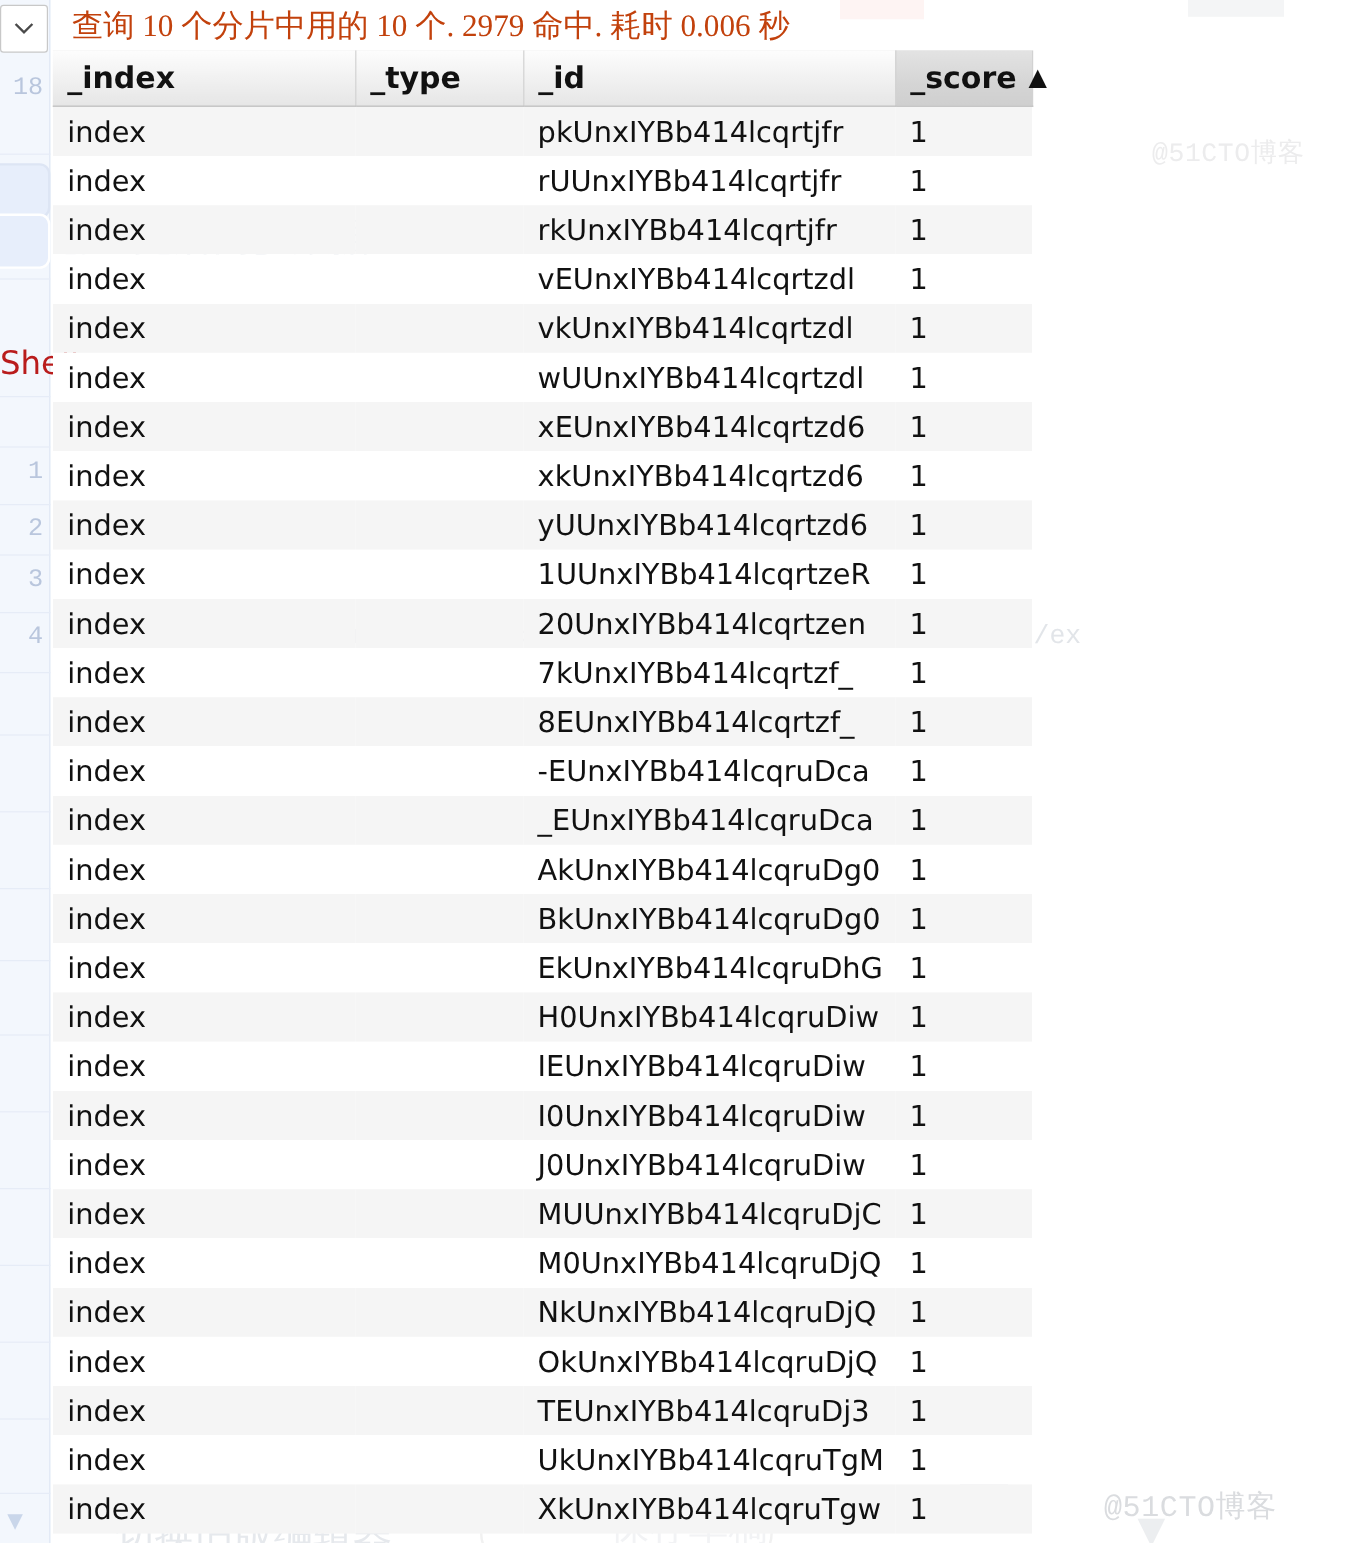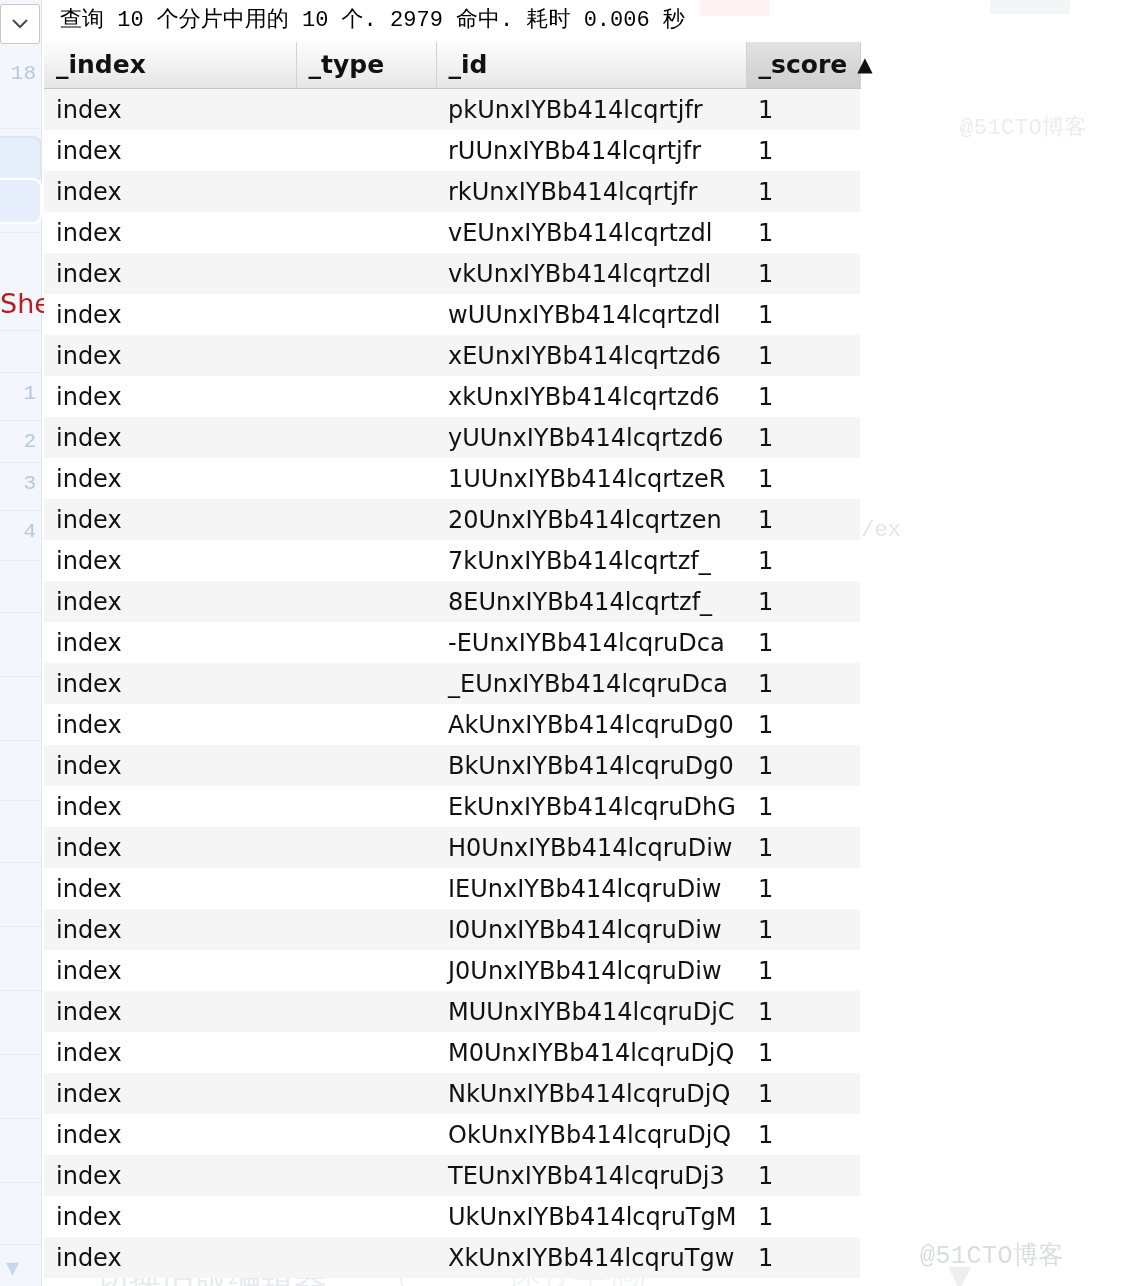--- a/index.html
+++ b/index.html
@@ -104,23 +104,23 @@
     opacity: 0.6;
   }
   .bg-graybox {
     position: absolute;
     background: #f4f5f6;
   }
   #es-summary {
     position: absolute;
     left: 60px;
     top: 4px;
-    font-family: Liberation Mono, monospace;
-    font-size: 22px;
-    color: #000000;
+    font-family: Liberation Serif, serif;
+    font-size: 26px;
+    color: #c2410c;
     white-space: nowrap;
     z-index: 8;
   }
   #collapse-toggle {
     position: absolute;
     left: 0px;
     top: 4px;
     width: 38px;
     height: 38px;
     border: 1px solid #c8c8c8;

